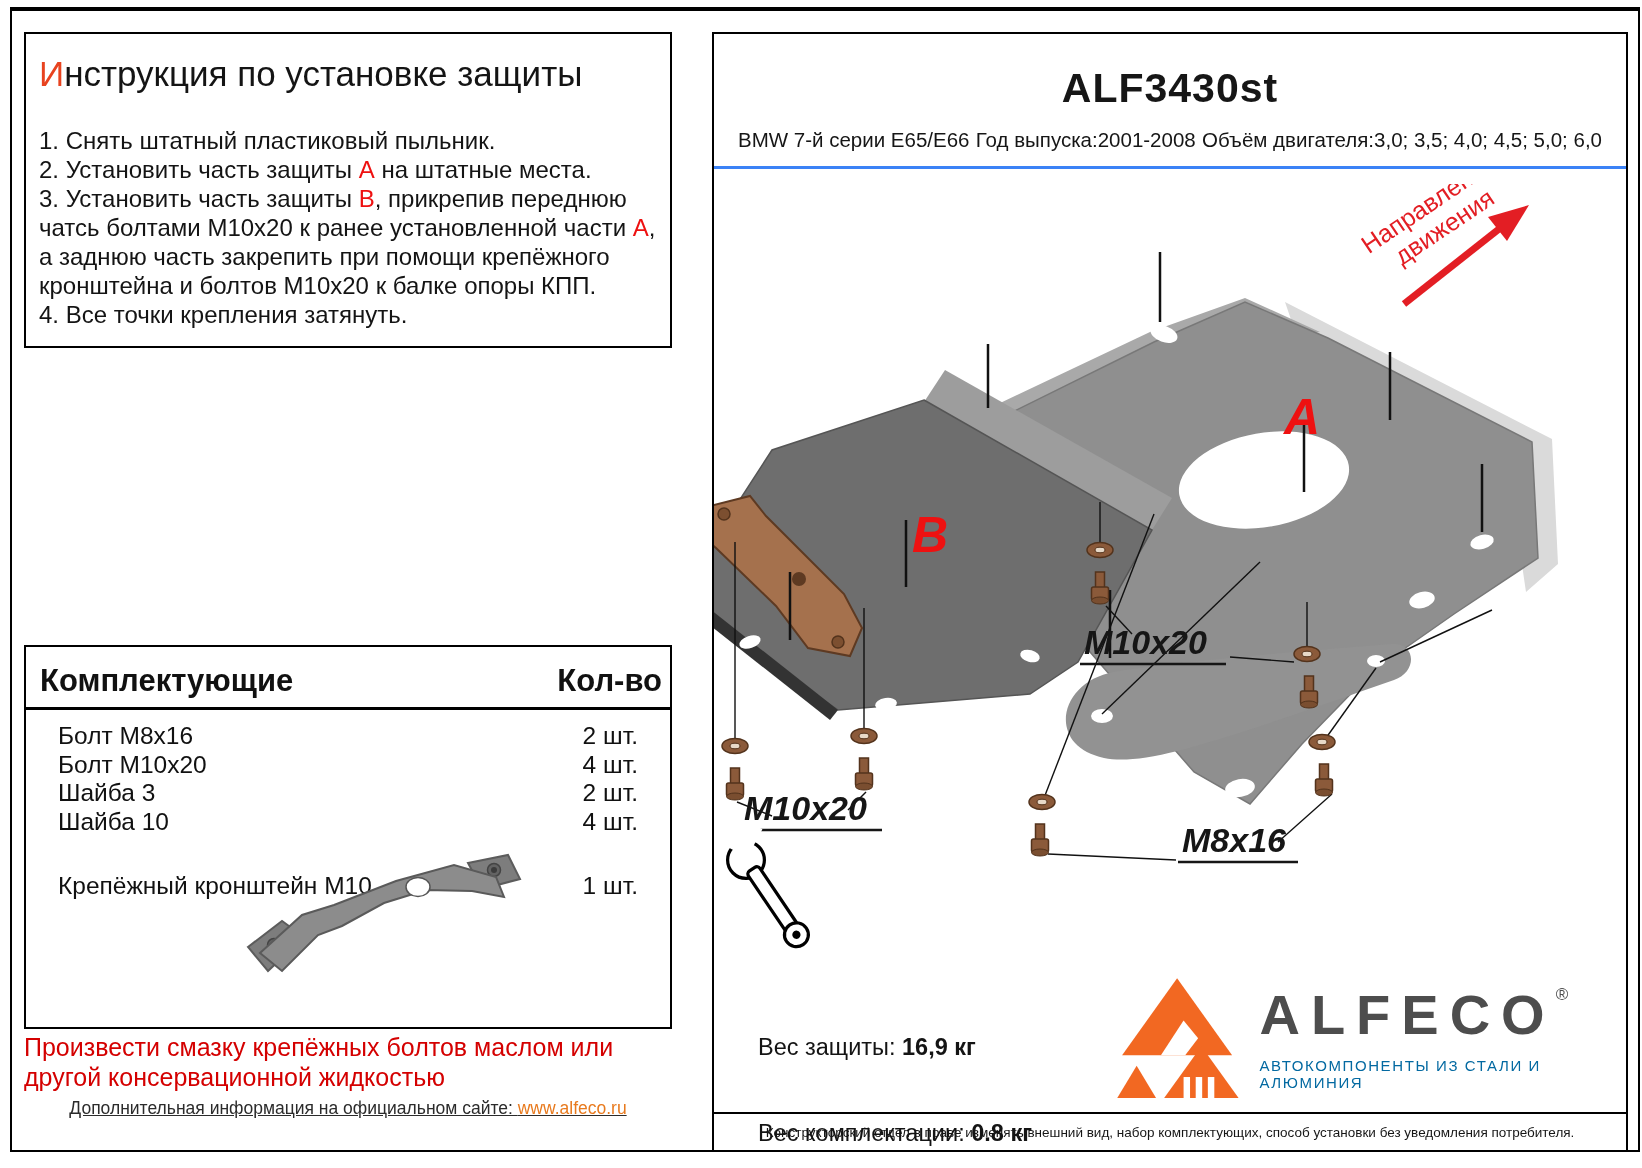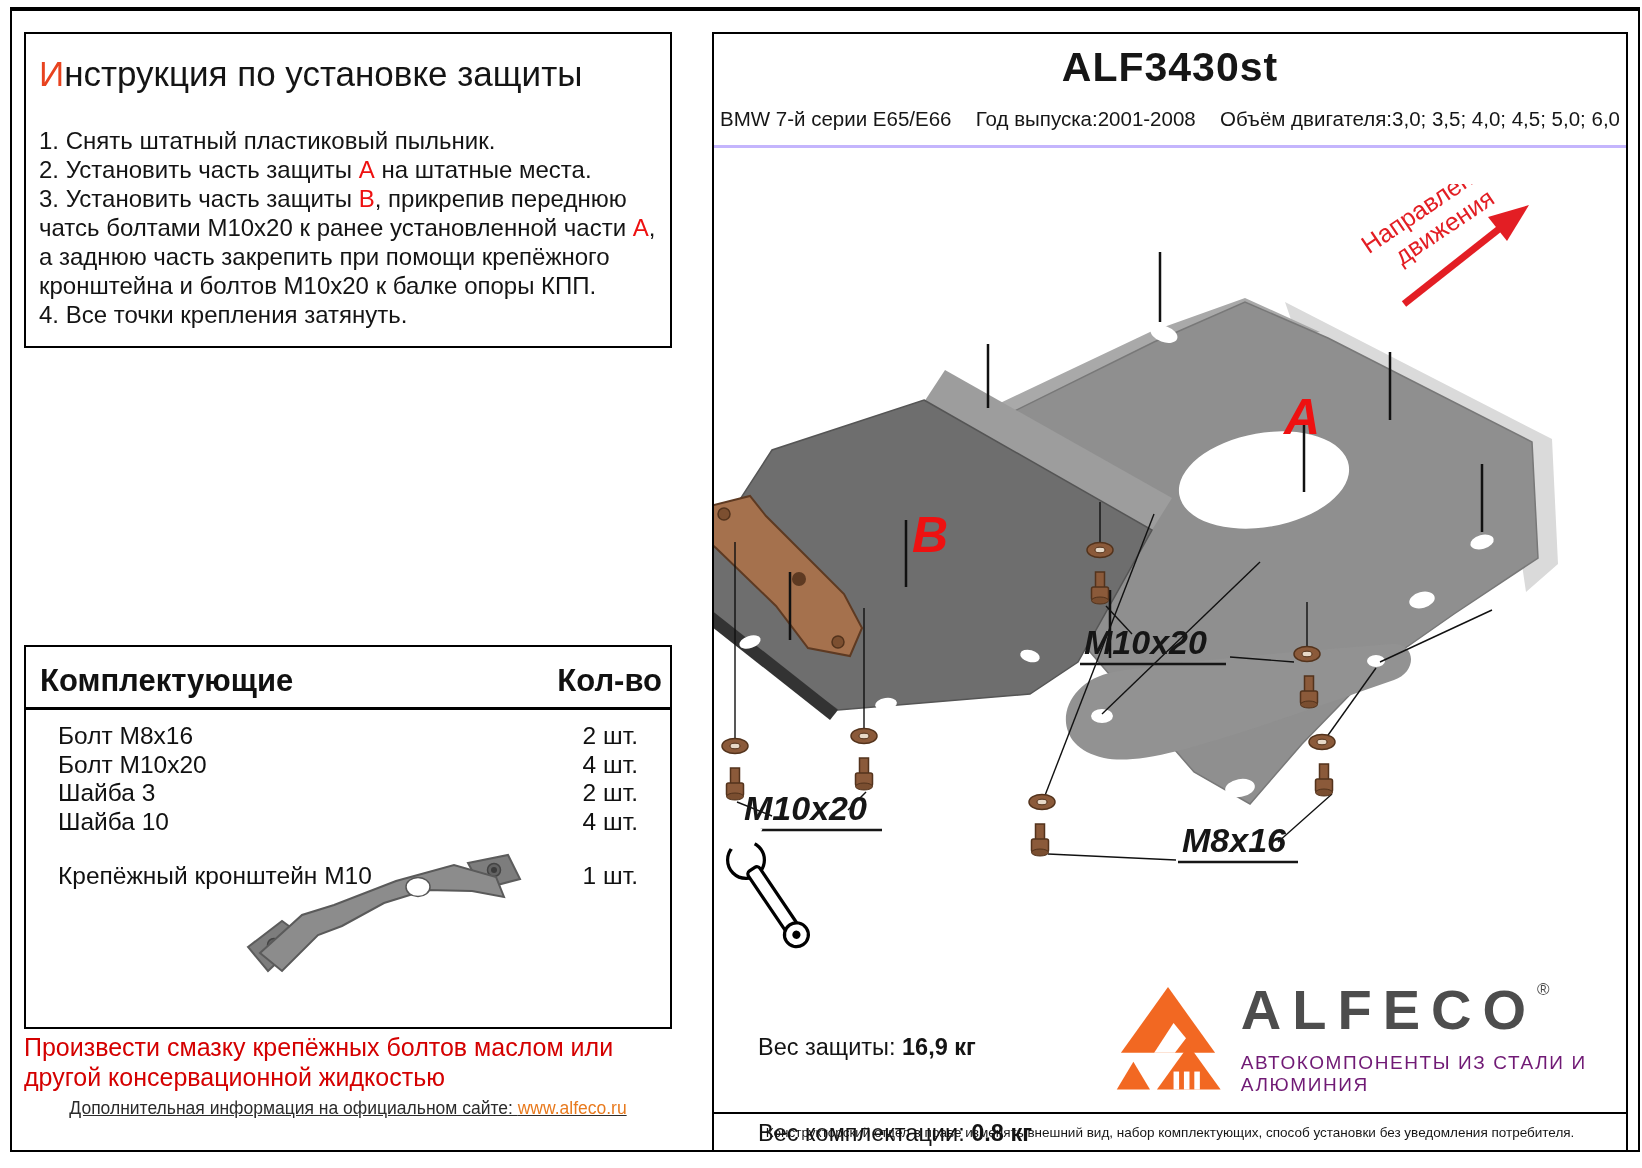--- a/index.html
+++ b/index.html
@@ -31,54 +31,54 @@
     border:2px solid #000;
   }
   .parts-header{
     display:flex;justify-content:space-between;align-items:flex-end;
     padding:16px 8px 8px 14px;border-bottom:3px solid #000;
     font-size:31px;font-weight:bold;
   }
   .parts-rows{padding:12px 14px 0 32px;}
   .parts-row{display:flex;justify-content:space-between;font-size:24.5px;line-height:28.5px;}
   .parts-row .qty{padding-right:18px;}
-  .parts-row.last{margin-top:26px;}
+  .parts-row.last{margin-top:36px;}
   .bracket-svg{left:220px;top:196px;}
   .warning-text{
     left:24px;top:1032px;width:648px;text-align:left;
     color:#d40000;font-size:25px;line-height:30px;
   }
   .info-line{
     left:24px;top:1098px;width:648px;text-align:center;
     font-size:17.5px;color:#2b2b2b;text-decoration:underline;
   }
   .info-link{color:#e87a1e;cursor:pointer;}
   
   .diagram-box{
     left:712px;top:32px;width:916px;height:1082px;box-sizing:border-box;
     border:2px solid #000;
   }
-  .dg-header{border-bottom:3px solid #c4b5fd;height:114px;box-sizing:border-box;padding-top:10px;}
+  .dg-header{border-bottom:3px solid #3b82f6;height:114px;box-sizing:border-box;padding-top:10px;margin-top:21px;}
   .dg-code{text-align:center;font-size:41px;font-weight:600;letter-spacing:1px;color:#161616;}
   .dg-carline{
     display:flex;justify-content:space-between;
-    padding:0 6px;margin-top:16px;font-size:20.5px;color:#161616;white-space:nowrap;
+    padding:0 24px;margin-top:16px;font-size:20.5px;color:#161616;white-space:nowrap;
   }
   .dg-subtitle{text-align:center;font-size:20px;margin-top:16px;color:#161616;}
   .diagram-svg{left:0px;top:150px;}
   .svg-bolt-label{font-size:34px;font-weight:bold;font-style:italic;fill:#161616;}
   .svg-part-letter{font-size:50px;font-weight:bold;font-style:italic;fill:#ee1111;}
   .svg-direction{font-size:25px;fill:#e31e24;}
   .specs-block{left:44px;top:942px;font-size:23.5px;line-height:28.5px;color:#141414;white-space:pre;}
   .logo-wrap{left:400px;top:930px;width:502px;height:150px;display:flex;align-items:center;gap:16px;}
   .logo-text-col{display:flex;flex-direction:column;gap:8px;}
   .logo-word-row{display:flex;align-items:flex-start;}
   .logo-word{font-size:56px;font-weight:bold;letter-spacing:11px;color:#4d4d4d;line-height:56px;}
   .logo-reg{font-size:17px;color:#4d4d4d;margin-top:-2px;}
-  .logo-tagline{font-size:19px;letter-spacing:1.6px;color:#701a75;margin-top:6px;}
+  .logo-tagline{font-size:15px;letter-spacing:1.6px;color:#0369a1;margin-top:6px;}
   .footnote-strip{
     left:712px;top:1114px;width:916px;height:38px;box-sizing:border-box;
     border-left:2px solid #000;border-right:2px solid #000;border-bottom:2px solid #000;
     display:flex;align-items:center;justify-content:center;
     font-size:13.5px;color:#161616;
   }
 </style>
 </head>
 <body>
 

